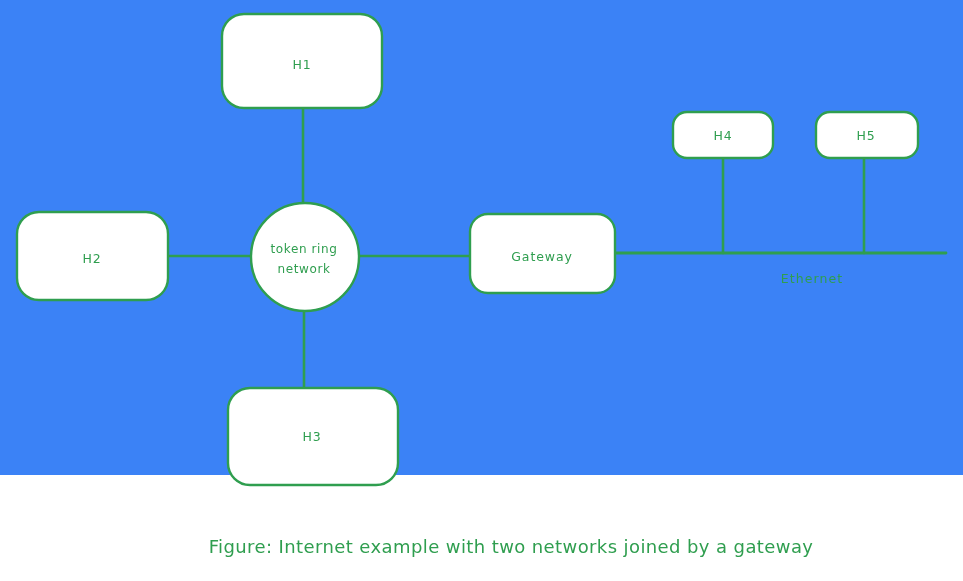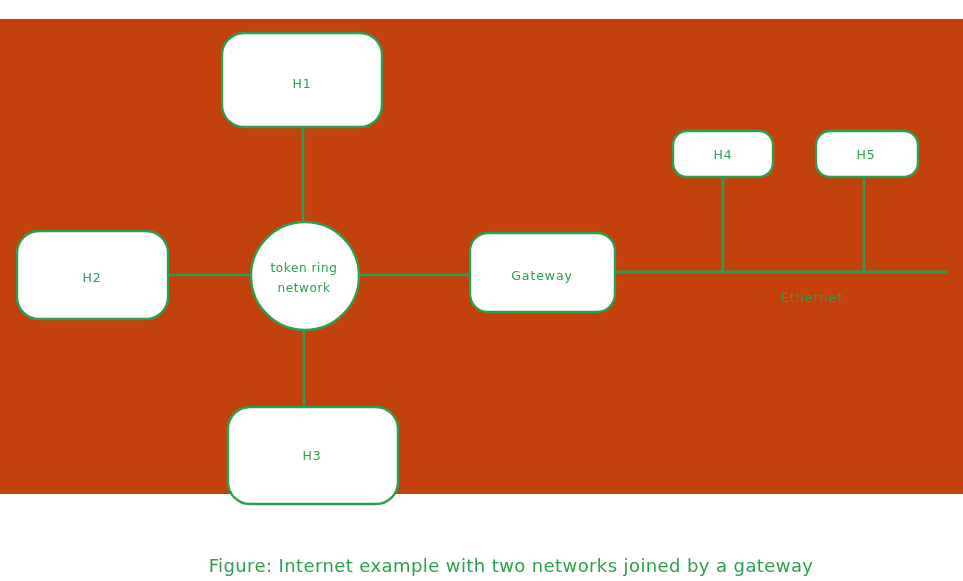--- a/index.html
+++ b/index.html
@@ -10,22 +10,21 @@
   body {
     width: 963px;
     height: 581px;
     overflow: hidden;
     font-family: "DejaVu Sans", sans-serif;
   }
   #diagram-root {
     position: relative;
     width: 963px;
     height: 475px;
-    background: #c2410c;
-    margin-top: 19px;
+    background: #3b82f6;
   }
   svg#net-svg {
     position: absolute;
     top: 0;
     left: 0;
     width: 963px;
     height: 581px;
     display: block;
   }
   .node-shape {

